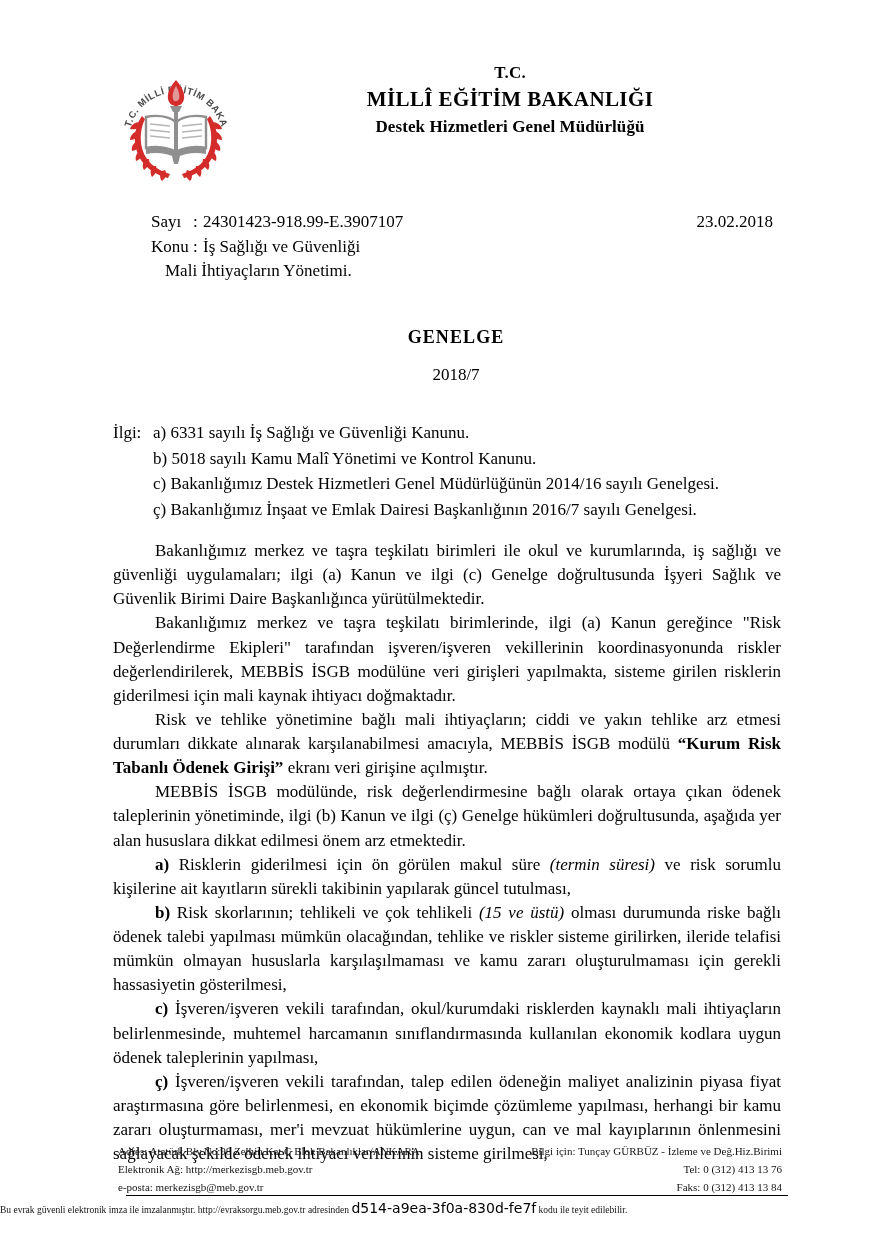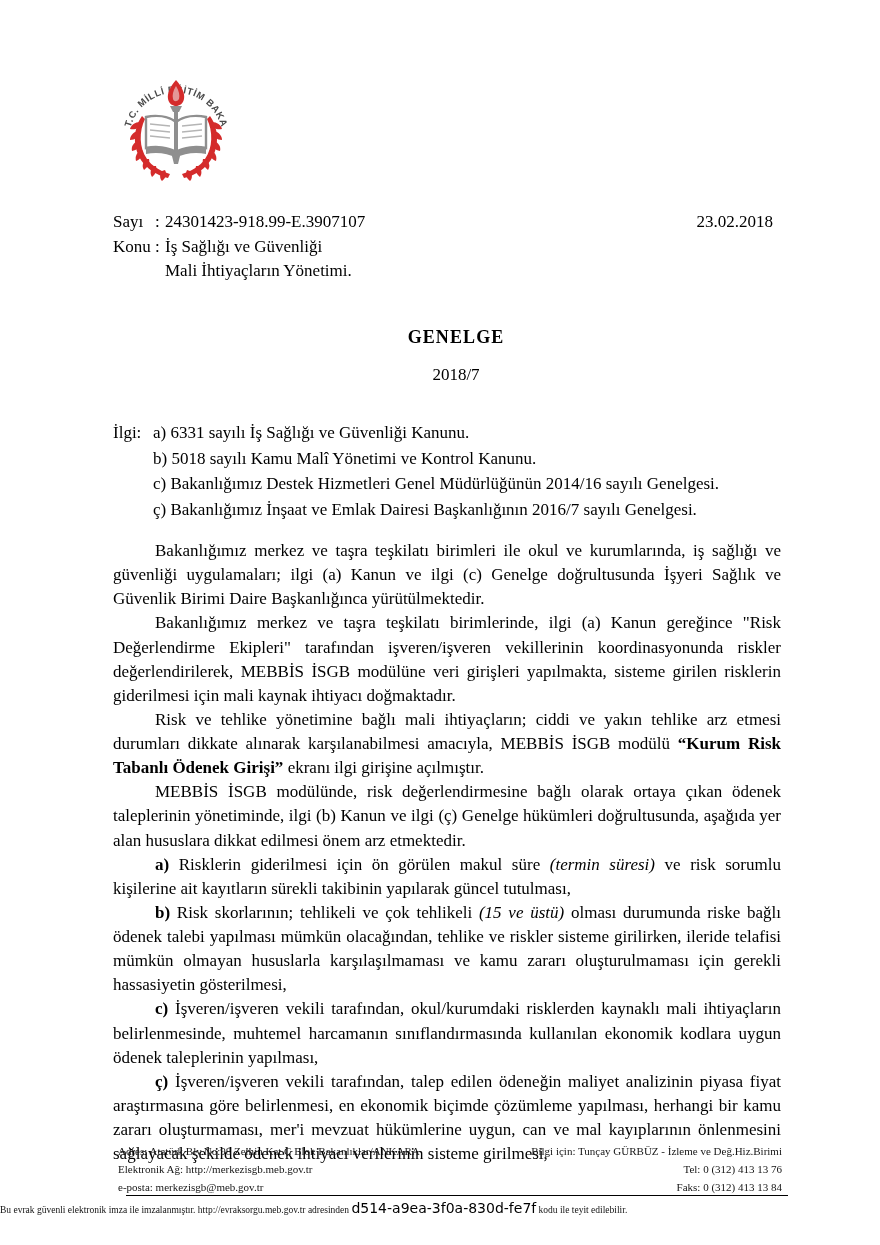--- a/index.html
+++ b/index.html
@@ -67,21 +67,21 @@
 
   
   .meta {
     position: absolute;
     left: 113px;
     top: 210px;
     width: 660px;
     font-size: 17px;
     line-height: 1.45;
   }
-  .meta-row { display: block; white-space: nowrap; }
+  .meta-row { display: block; white-space: nowrap; margin-left: 38px; }
   .meta-label { display: inline-block; width: 42px; }
   .meta-colon { display: inline-block; width: 10px; }
   .meta-date {
     position: absolute;
     right: 0;
     top: 0;
     font-size: 17px;
   }
   .meta-sub {
     display: block;
@@ -256,20 +256,25 @@
           <path d="M38,76 L58,78"></path>
           <path d="M70,66 L90,64"></path>
           <path d="M70,72 L90,70"></path>
           <path d="M70,78 L90,76"></path>
         </g>
         <path d="M34,88 L34,94 C44,92 56,93 64,98 L64,92 C56,87 44,86 34,88 Z" fill="#8f8f8f"></path>
         <path d="M94,88 L94,94 C84,92 72,93 64,98 L64,92 C72,87 84,86 94,88 Z" fill="#8f8f8f"></path>
       </svg>
     </div>
 
+    <div class="org-titles">
+      <div class="org-line1">T.C.</div>
+      <div class="org-line2">MİLLÎ EĞİTİM BAKANLIĞI</div>
+      <div class="org-line3">Destek Hizmetleri Genel Müdürlüğü</div>
+    </div>
   </div>
 
   <div class="meta">
     <div class="meta-date">23.02.2018</div>
     <div class="meta-row">
       <span class="meta-label">Sayı</span><span class="meta-colon">:</span><span>24301423-918.99-E.3907107</span>
     </div>
     <div class="meta-row">
       <span class="meta-label">Konu</span><span class="meta-colon">:</span><span>İş Sağlığı ve Güvenliği</span>
     </div>
@@ -287,21 +292,21 @@
       <li>a) 6331 sayılı İş Sağlığı ve Güvenliği Kanunu.</li>
       <li>b) 5018 sayılı Kamu Malî Yönetimi ve Kontrol Kanunu.</li>
       <li>c) Bakanlığımız Destek Hizmetleri Genel Müdürlüğünün 2014/16 sayılı Genelgesi.</li>
       <li>ç) Bakanlığımız İnşaat ve Emlak  Dairesi Başkanlığının 2016/7 sayılı Genelgesi.</li>
     </ul>
   </div>
 
   <div class="body-text">
     <p>Bakanlığımız merkez ve taşra teşkilatı birimleri ile okul ve kurumlarında, iş sağlığı ve güvenliği uygulamaları; ilgi (a) Kanun ve ilgi (c) Genelge doğrultusunda İşyeri Sağlık ve Güvenlik Birimi Daire Başkanlığınca yürütülmektedir.</p>
     <p>Bakanlığımız merkez ve taşra teşkilatı birimlerinde, ilgi (a) Kanun gereğince "Risk Değerlendirme Ekipleri" tarafından işveren/işveren vekillerinin koordinasyonunda riskler değerlendirilerek, MEBBİS İSGB modülüne veri girişleri yapılmakta, sisteme girilen risklerin giderilmesi için mali kaynak ihtiyacı doğmaktadır.</p>
-    <p><span>Risk ve tehlike yönetimine bağlı mali ihtiyaçların; ciddi ve yakın tehlike arz etmesi durumları dikkate alınarak karşılanabilmesi amacıyla, MEBBİS İSGB modülü </span><span class="bold">“Kurum Risk Tabanlı Ödenek Girişi”</span><span> ekranı ilgi girişine açılmıştır.</span></p>
+    <p><span>Risk ve tehlike yönetimine bağlı mali ihtiyaçların; ciddi ve yakın tehlike arz etmesi durumları dikkate alınarak karşılanabilmesi amacıyla, MEBBİS İSGB modülü </span><span class="bold">“Kurum Risk Tabanlı Ödenek Girişi”</span><span> ekranı veri girişine açılmıştır.</span></p>
     <p>MEBBİS İSGB modülünde, risk değerlendirmesine bağlı olarak ortaya çıkan ödenek taleplerinin yönetiminde, ilgi (b) Kanun ve ilgi (ç) Genelge hükümleri doğrultusunda, aşağıda yer alan hususlara dikkat edilmesi önem arz etmektedir.</p>
     <p><span class="bold">a)</span><span> Risklerin giderilmesi için ön görülen makul süre </span><span class="ital">(termin süresi)</span><span> ve risk sorumlu kişilerine ait kayıtların sürekli takibinin yapılarak güncel tutulması,</span></p>
     <p><span class="bold">b)</span><span> Risk skorlarının; tehlikeli ve çok tehlikeli </span><span class="ital">(15 ve üstü)</span><span> olması durumunda riske bağlı ödenek talebi yapılması mümkün olacağından, tehlike ve riskler sisteme girilirken,  ileride telafisi mümkün olmayan hususlarla karşılaşılmaması ve kamu zararı oluşturulmaması için gerekli hassasiyetin gösterilmesi,</span></p>
     <p><span class="bold">c)</span><span>  İşveren/işveren vekili tarafından, okul/kurumdaki risklerden kaynaklı mali ihtiyaçların  belirlenmesinde, muhtemel harcamanın sınıflandırmasında kullanılan ekonomik kodlara uygun ödenek taleplerinin yapılması,</span></p>
     <p><span class="bold">ç)</span><span>  İşveren/işveren vekili tarafından, talep edilen ödeneğin maliyet analizinin piyasa fiyat araştırmasına göre belirlenmesi, en ekonomik biçimde çözümleme yapılması, herhangi bir kamu zararı oluşturmaması, mer'i mevzuat hükümlerine uygun, can ve mal kayıplarının önlenmesini sağlayacak şekilde ödenek ihtiyacı verilerinin sisteme girilmesi,</span></p>
   </div>
 
   <div class="footer">
     <div class="footer-left">
       <div>Adres: Atatürk Blv.No:98 Zemin Kat C Blok Bakanlıklar/ANKARA</div>

